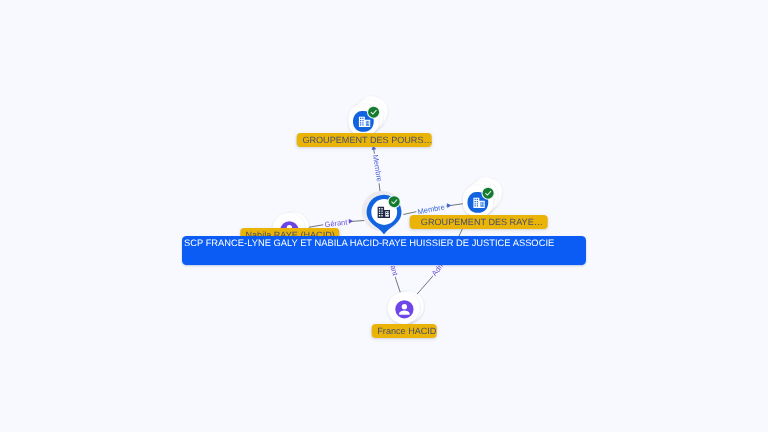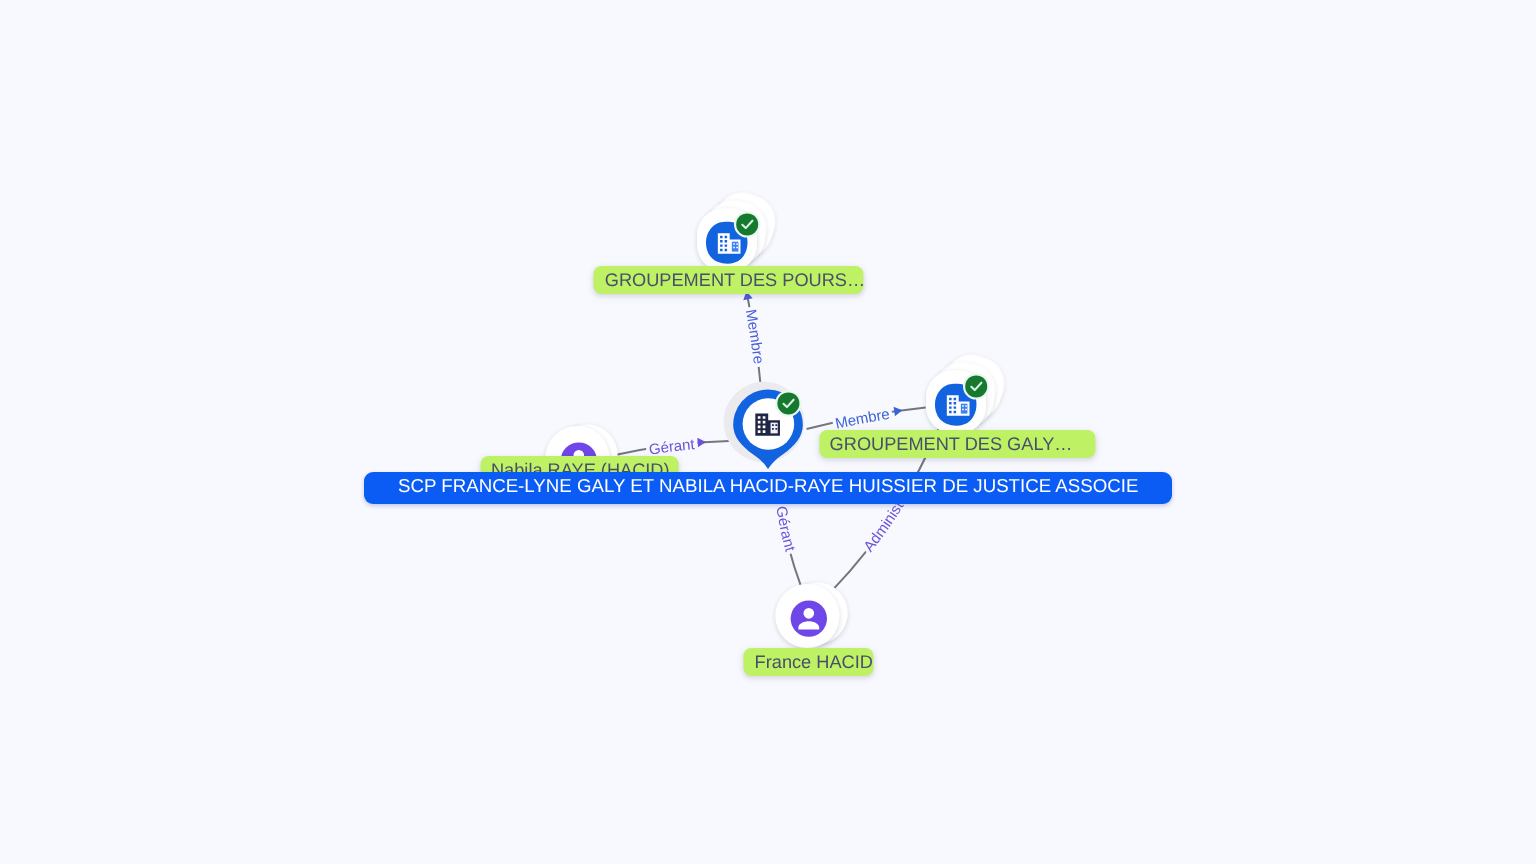--- a/index.html
+++ b/index.html
@@ -5,26 +5,26 @@
 <style>
   html,body{margin:0;padding:0;}
   body{width:768px;height:432px;overflow:hidden;background:#f8f9fe;
        font-family:"Liberation Sans",sans-serif;-webkit-font-smoothing:antialiased;text-rendering:geometricPrecision;}
   #stage{position:relative;width:768px;height:432px;background:#f8f9fe;}
   svg.graph{position:absolute;left:0;top:0;width:768px;height:432px;overflow:visible;}
   .edge-line{fill:none;stroke:#72767f;stroke-width:1;}
   .edge-label{font-family:"Liberation Sans",sans-serif;font-size:7.5px;}
   .edge-label-halo{font-family:"Liberation Sans",sans-serif;font-size:7.5px;
      fill:none;stroke:#f8f9fe;stroke-width:3.6px;stroke-linejoin:round;}
-  .nodelabel{position:absolute;z-index:1;background:#bef264;color:#474f6b;font-size:9.1px;
+  .nodelabel{position:absolute;z-index:1;background:#eab308;color:#474f6b;font-size:9.1px;
      line-height:14.8px;height:13.8px;padding:0 5.3px;border-radius:4px;white-space:nowrap;
      box-shadow:0 1px 2px rgba(60,64,90,.13),0 1px 5px rgba(60,64,90,.08);
-     box-sizing:border-box;text-align:left;transform:translate(-50%,0);}
-  .nodelabel.selected{z-index:5;text-align:left;background:#0a5cf5;color:#fff;font-size:9.35px;padding:0 17px;
-     width:404px;box-sizing:border-box;height:16px;line-height:14.6px;border-radius:4.5px;
+     box-sizing:border-box;text-align:right;transform:translate(-50%,0);}
+  .nodelabel.selected{z-index:5;text-align:left;background:#0a5cf5;color:#fff;font-size:9.35px;padding:0 2px;
+     width:404px;box-sizing:border-box;height:29px;line-height:14.6px;border-radius:4.5px;
      box-shadow:0 1px 2px rgba(10,60,160,.25);}
 </style>
 </head>
 <body>
 
 <div id="stage">
   <svg class="graph" id="gsvg" viewBox="0 0 768 432">
       <defs>
         <filter id="sh" x="-60%" y="-60%" width="240%" height="240%">
           <feDropShadow dx="0" dy="0.8" stdDeviation="1.0" flood-color="#3a3f58" flood-opacity="0.22"></feDropShadow>
@@ -108,17 +108,17 @@
           <circle cx="4.4" cy="-2.4" r="15.4" fill="#fff" filter="url(#sh)"></circle>
           <circle cx="-0.3" cy="-1" r="16" fill="#fff" filter="url(#sh)"></circle>
           <circle cx="0.4" cy="0.3" r="9.1" fill="#6f46e8"></circle>
           <path d="M12 12.2 A4.1 4.1 0 1 0 12 4 A4.1 4.1 0 1 0 12 12.2 Z M12 14.1 c-3.1 0-8 1.6-8 4.7 V20.6 h16 v-1.8 c0-3.1-4.9-4.7-8-4.7 Z" fill="#fff" transform="translate(-7.4,-7.6) scale(0.65)"></path>
         </g>
       </g>
     </svg>
   <div id="labels">
       <div class="nodelabel" style="left: 364.4px; top: 133px; width: 134.6px;">GROUPEMENT DES POURS…</div>
       <div class="nodelabel selected" style="left: 384px; top: 236px; width: 404px;">SCP FRANCE-LYNE GALY ET NABILA HACID-RAYE HUISSIER DE JUSTICE ASSOCIE</div>
-      <div class="nodelabel" style="left: 478.8px; top: 215px; width: 138.6px;">GROUPEMENT DES GALY…</div>
+      <div class="nodelabel" style="left: 478.8px; top: 215px; width: 138.6px;">GROUPEMENT DES RAYE…</div>
       <div class="nodelabel" style="left: 289.9px; top: 228px; width: 99.4px;">Nabila RAYE (HACID)</div>
       <div class="nodelabel" style="left: 404.3px; top: 324px; width: 64.6px;">France HACID</div>
     </div>
 </div>
 
 </body></html>

